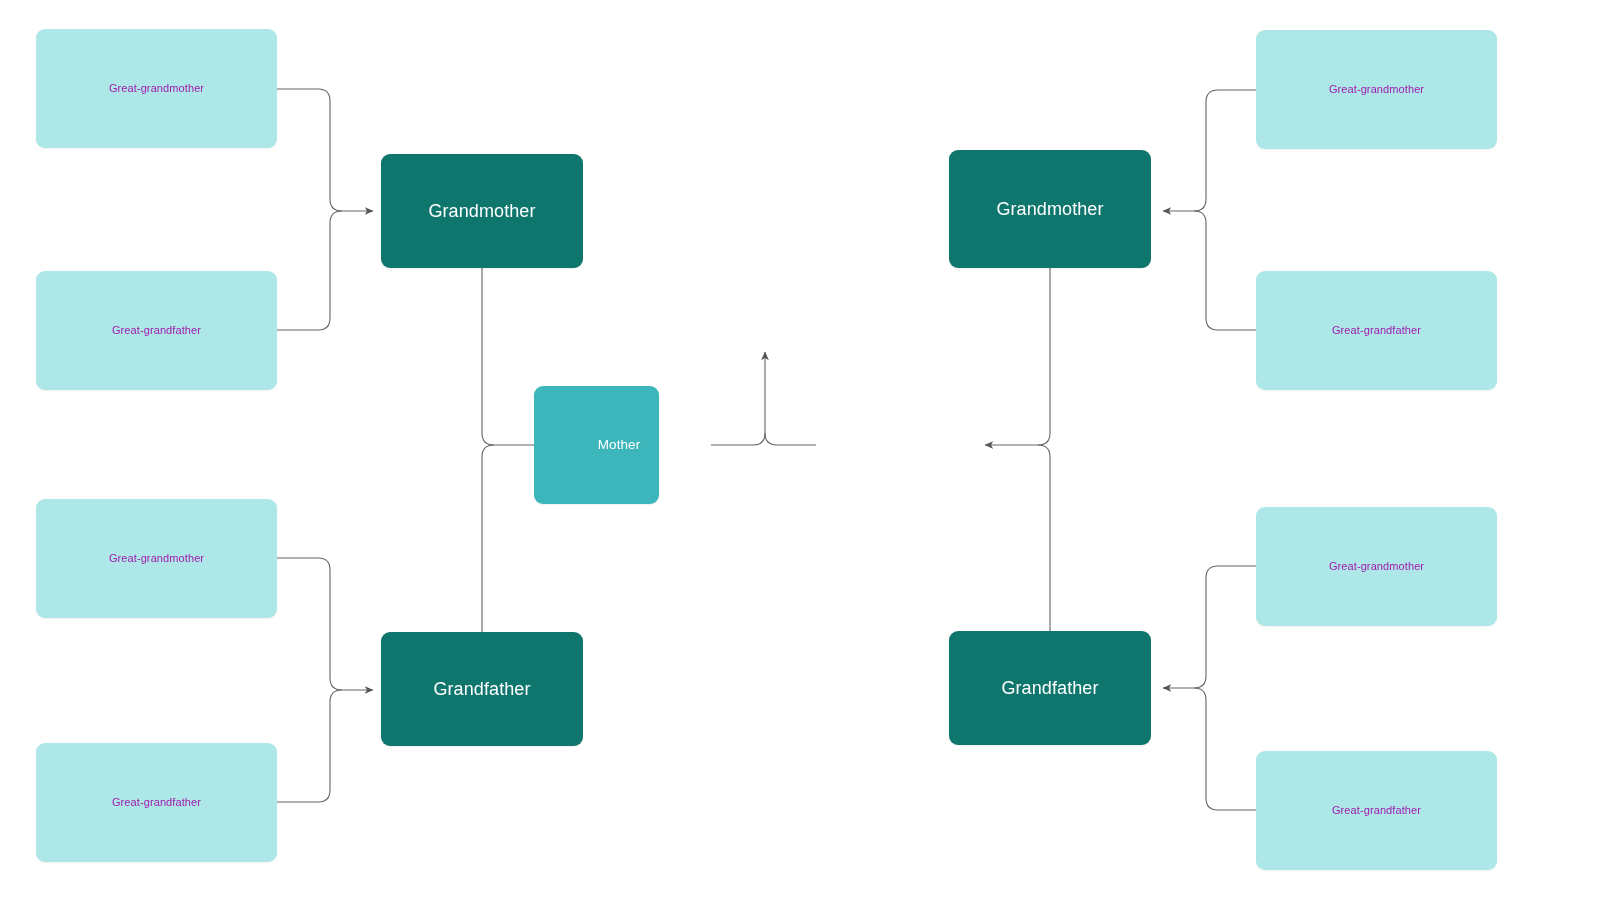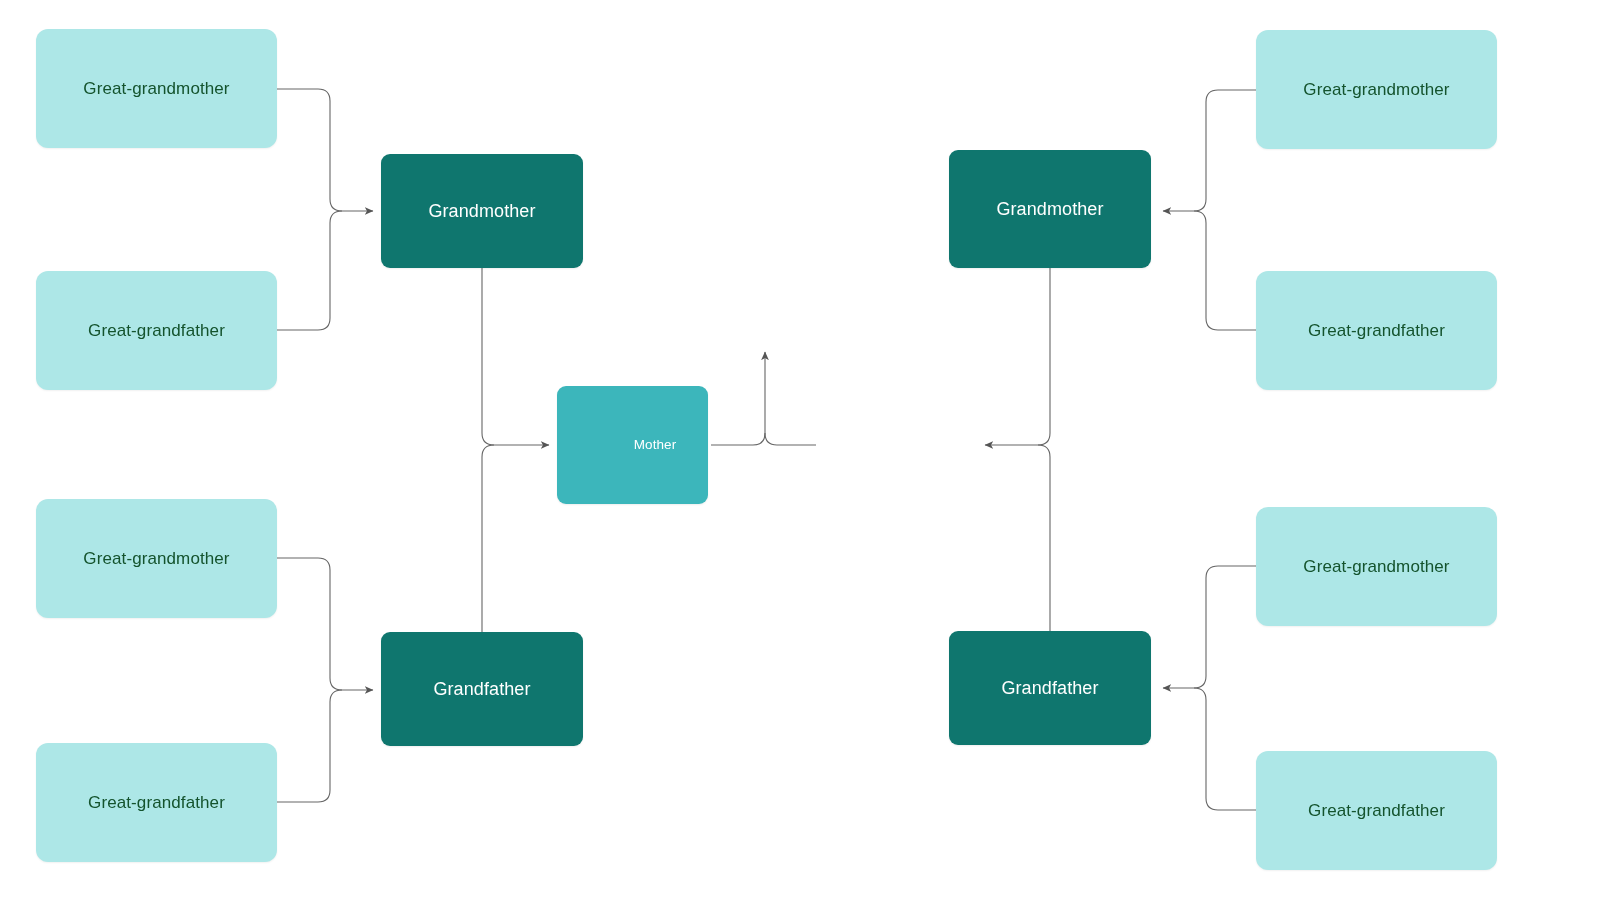--- a/index.html
+++ b/index.html
@@ -38,24 +38,23 @@
     line-height: 1.25;
     user-select: none;
   }
   .node .node-label {
     display: block;
     padding: 0 8px;
     letter-spacing: 0.1px;
   }
   .node.tier-great {
     background: #ADE7E7;
-    color: #14532d;
-    font-size: 17px;
+    color: #a21caf;
+    font-size: 11px;
     box-shadow: 0 1px 2px rgba(0,0,0,0.06);
-    border-radius: 12px;
   }
   .node.tier-grand {
     background: #0f766e;
     color: #ffffff;
     font-size: 18px;
     box-shadow: 0 1px 2px rgba(0,0,0,0.07);
   }
   .node.tier-parent {
     background: #3CB6BB;
     color: #ffffff;
@@ -165,18 +164,18 @@
   <div class="node tier-grand" style="left:381px; top:632px; width:202px; height:114px;">
     <span class="node-label">Grandfather</span>
   </div>
   <div class="node tier-grand" style="left:949px; top:150px; width:202px; height:118px;">
     <span class="node-label">Grandmother</span>
   </div>
   <div class="node tier-grand" style="left:949px; top:631px; width:202px; height:114px;">
     <span class="node-label">Grandfather</span>
   </div>
 
-  <div class="node tier-parent" style="left:557px; top:386px; width:151px; height:118px;padding-left:45px;">
+  <div class="node tier-parent" style="left:534px; top:386px; width:125px; height:118px;padding-left:45px;">
     <span class="node-label">Mother</span>
   </div>
 
 
 </div>
 
 </body></html>

